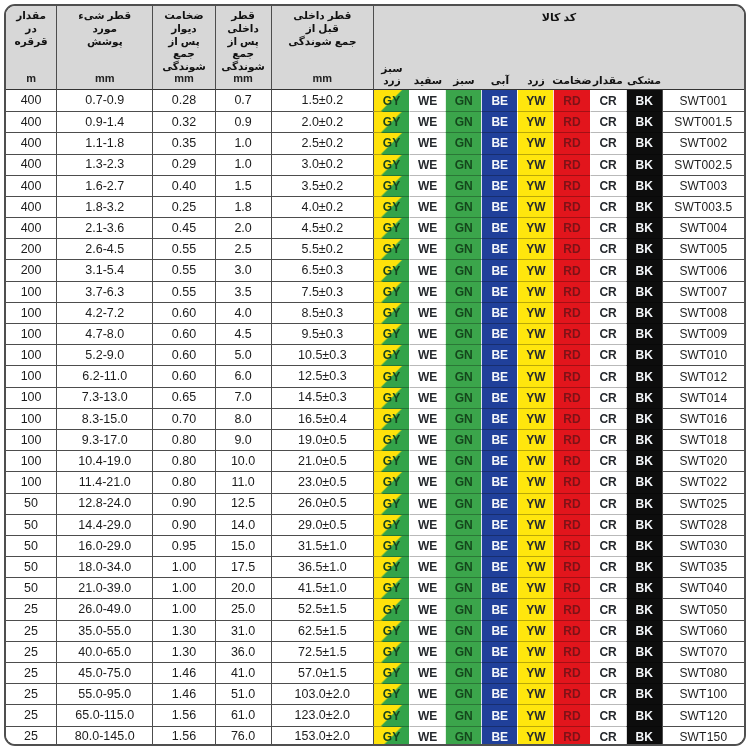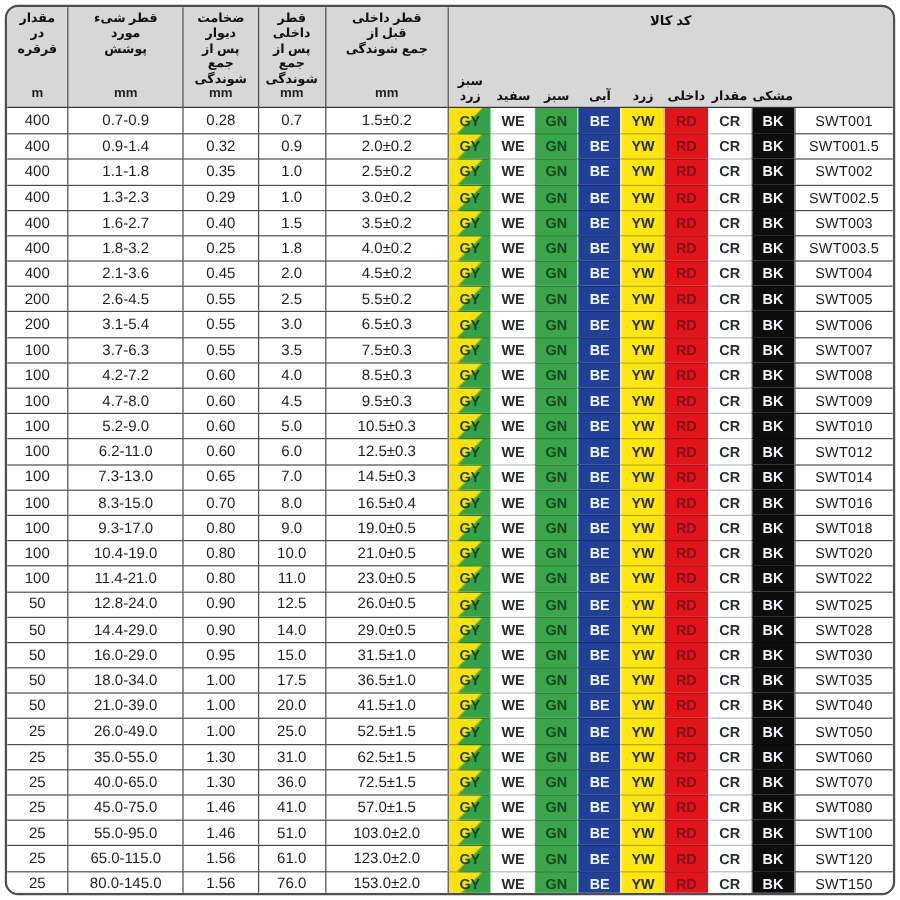--- a/index.html
+++ b/index.html
@@ -143,21 +143,21 @@
                   <span class="cname" style="width: 36px;">
                     <span>سبز</span>
                   </span>
                   <span class="cname" style="width: 36px; align-items: center;">
                     <span>آبی</span>
                   </span>
                   <span class="cname" style="width: 36px;">
                     <span>زرد</span>
                   </span>
                   <span class="cname" style="width: 36px;">
-                    <span>داخلی</span>
+                    <span>ضخامت</span>
                   </span>
                   <span class="cname" style="width: 36px;">
                     <span>مقدار</span>
                   </span>
                   <span class="cname" style="width: 36px; justify-content: flex-end;">
                     <span>مشکی</span>
                   </span>
                 </div>
             </div>
           </th>

